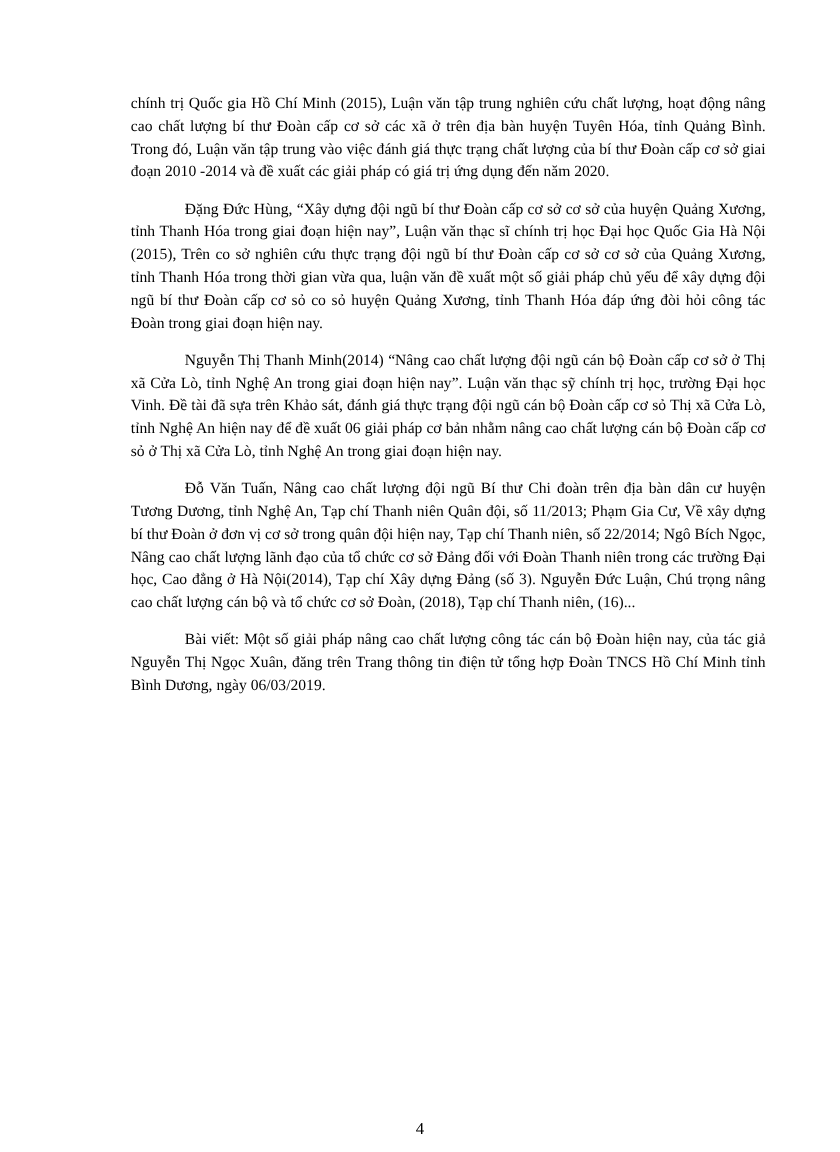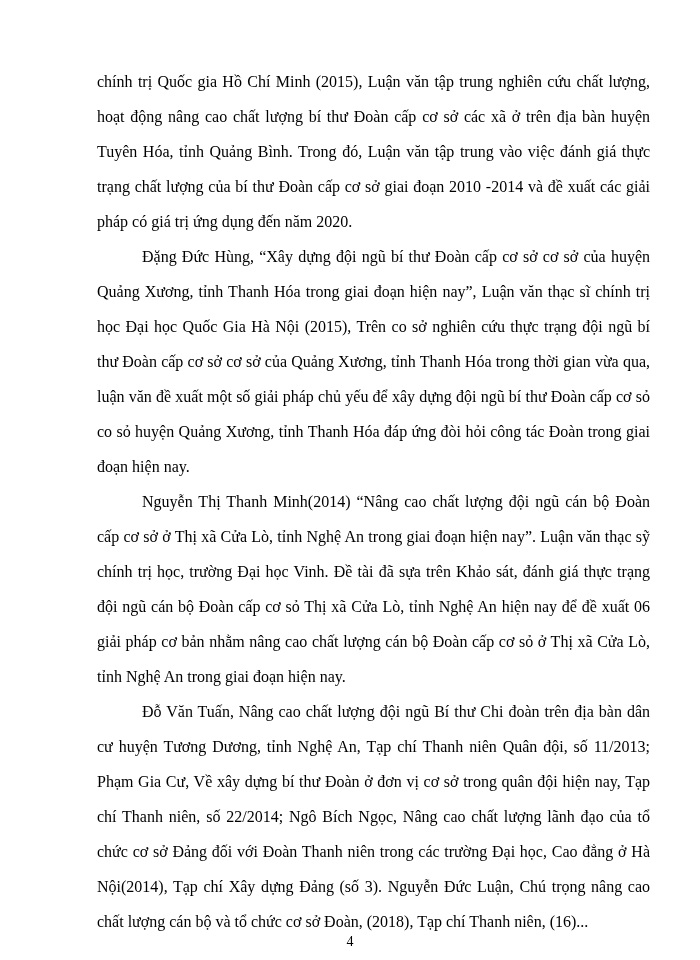--- a/index.html
+++ b/index.html
@@ -15,23 +15,23 @@
     font-family: "Liberation Serif", "DejaVu Serif", serif;
     color: #000000;
   }
   .page {
     position: absolute;
     left: 97px;
     top: 64px;
     width: 553px;
   }
   .para {
-    margin: 0;
-    font-size: 16px;
-    line-height: 35px;
+    margin: 12px;
+    font-size: 13px;
+    line-height: 19px;
     text-align: justify;
     text-align-last: left;
   }
   .para.indent {
     text-indent: 45px;
   }
   .it {
   }
   .page-number {
     position: absolute;
@@ -57,16 +57,19 @@
   </p>
 
   <p class="para indent">
     <span>Nguyễn Thị Thanh Minh(2014) “Nâng cao chất lượng đội ngũ cán bộ Đoàn cấp cơ sở ở Thị xã Cửa Lò, tỉnh Nghệ An trong giai đoạn hiện nay”. Luận văn thạc sỹ chính trị học, trường Đại học Vinh. Đề tài đã sựa trên Khảo sát, đánh giá thực trạng đội ngũ cán bộ Đoàn cấp cơ sỏ Thị xã Cửa Lò, tỉnh Nghệ An hiện nay để đề xuất 06 giải pháp cơ bản nhằm nâng cao chất lượng cán bộ Đoàn cấp cơ sỏ ở Thị xã Cửa Lò, tỉnh Nghệ An trong giai đoạn hiện nay.</span>
   </p>
 
   <p class="para indent">
     <span class="it">Đỗ Văn Tuấn, Nâng cao chất lượng đội ngũ Bí thư Chi đoàn trên địa bàn dân cư huyện Tương Dương, tỉnh Nghệ An</span><span>, Tạp chí Thanh niên Quân đội, số 11/2013; Phạm Gia Cư, Về xây dựng bí thư Đoàn </span><span class="it">ở đơn vị cơ sở trong quân đội hiện nay</span><span>, Tạp chí Thanh niên, số 22/2014; Ngô Bích Ngọc, </span><span class="it">Nâng cao chất lượng lãnh đạo của tổ chức cơ sở Đảng đối với Đoàn Thanh niên trong các trường Đại học, Cao đẳng ở Hà Nội</span><span>(2014), Tạp chí Xây dựng Đảng (số 3). Nguyễn Đức Luận, </span><span class="it">Chú trọng nâng cao chất lượng cán bộ và tổ chức cơ sở Đoàn</span><span>, (2018), Tạp chí Thanh niên, (16)...</span>
   </p>
 
+  <p class="para indent">
+    <span>Bài viết: Một số giải pháp nâng cao chất lượng công tác cán bộ Đoàn hiện nay, của tác giả Nguyễn Thị Ngọc Xuân, đăng trên Trang thông tin điện tử tổng hợp Đoàn TNCS Hồ Chí Minh tỉnh Bình Dương, ngày 06/03/2019.</span>
+  </p>
 
 </div>
 
 <div class="page-number">4</div>
 
 </body></html>

